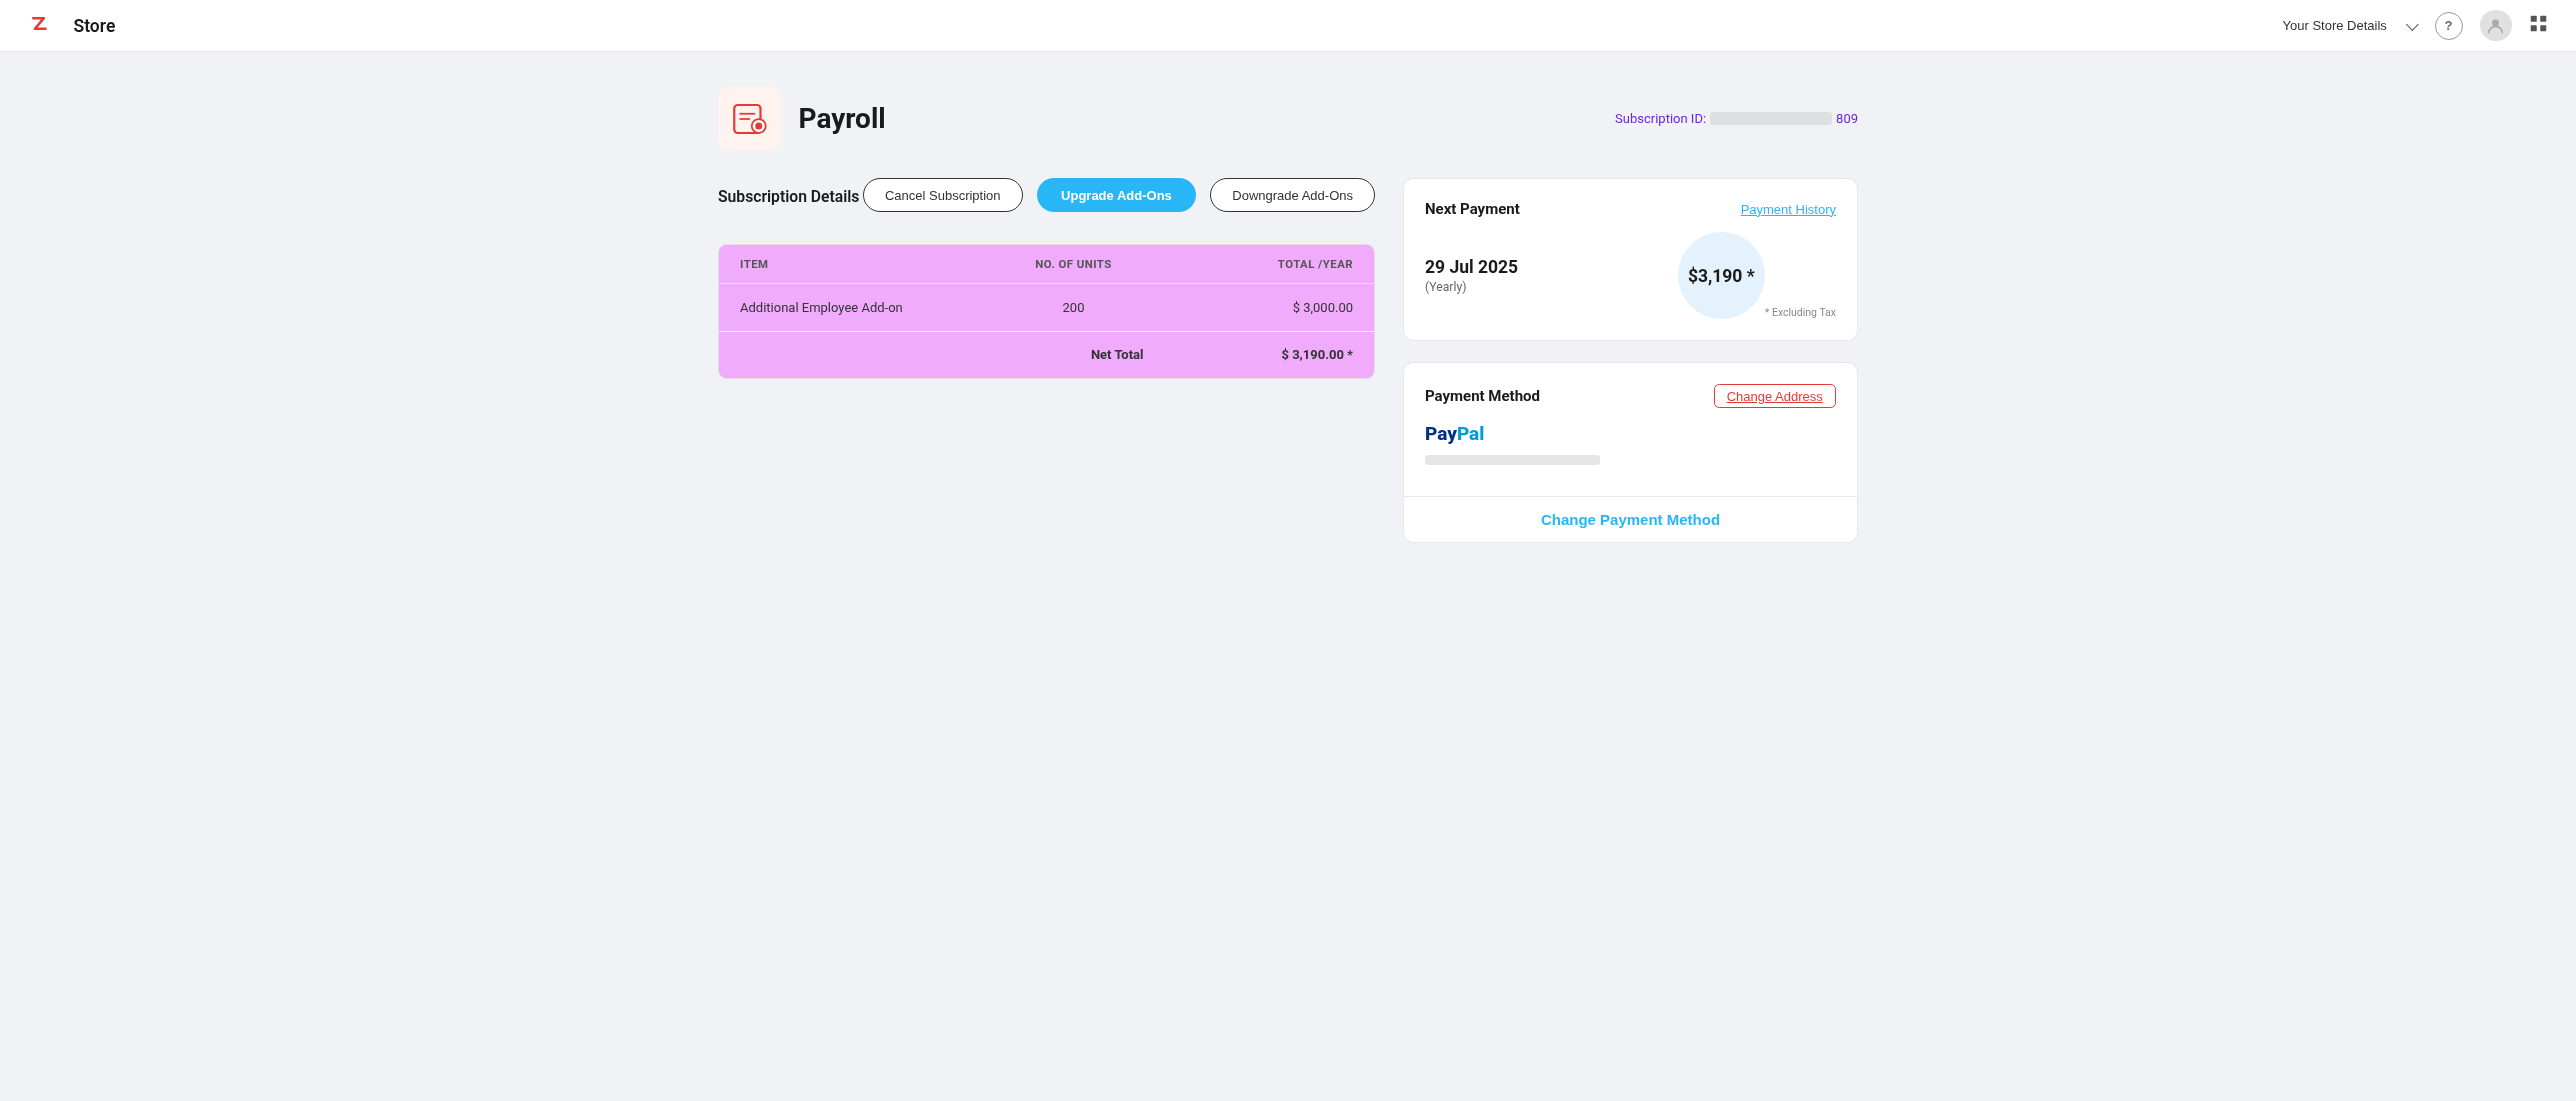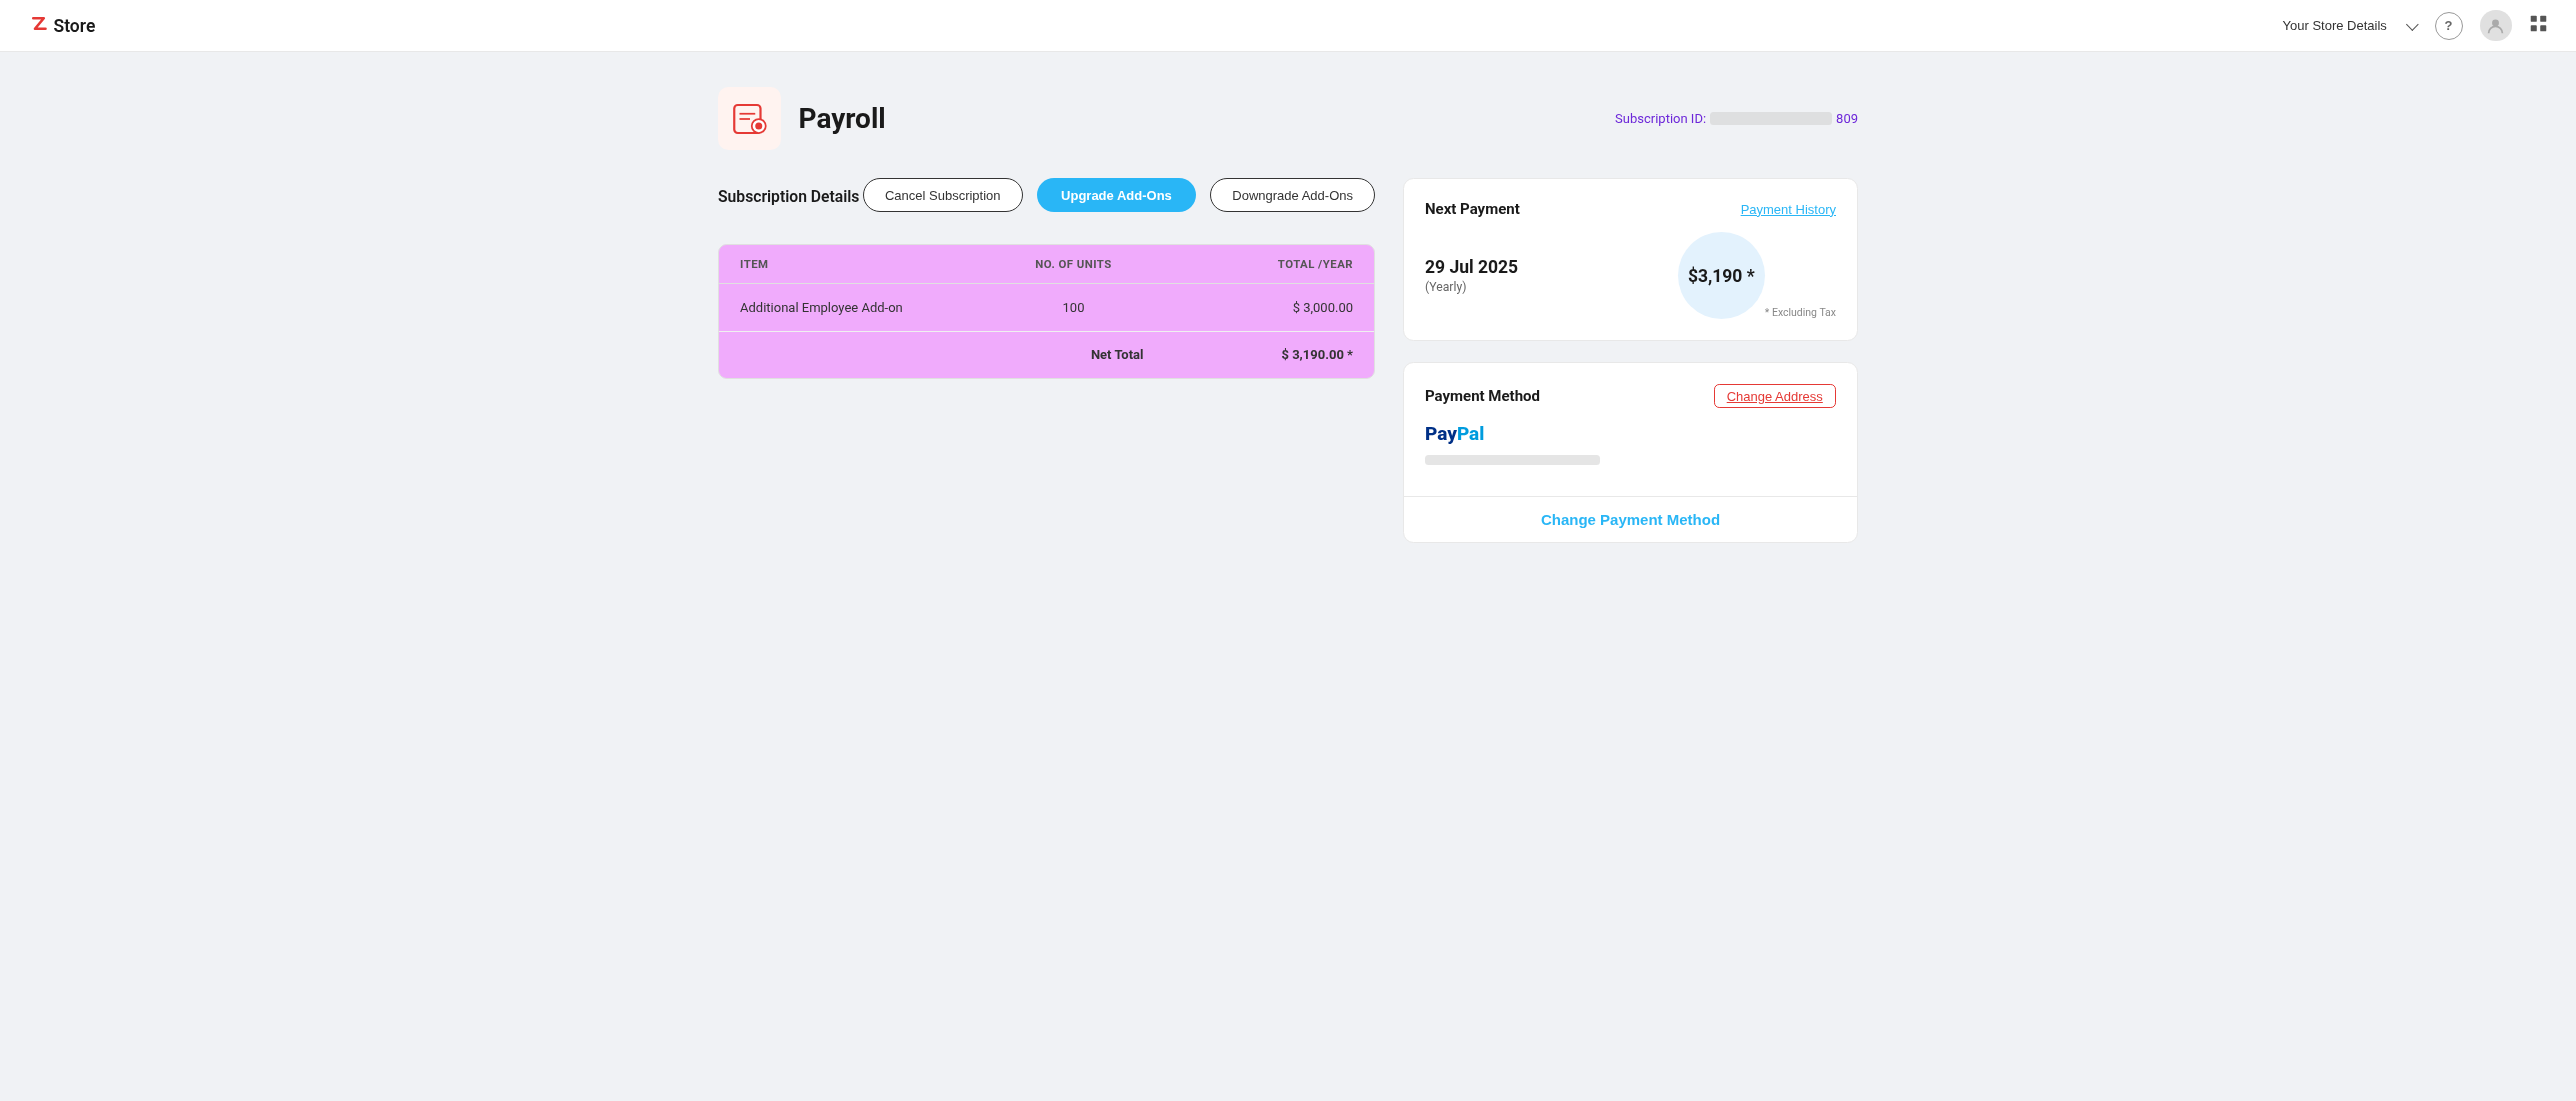--- a/index.html
+++ b/index.html
@@ -15,21 +15,21 @@
       display: flex;
       align-items: center;
       justify-content: space-between;
       padding: 0 28px;
       height: 52px;
       border-bottom: 0.9px solid #e8e8e8;
     }
     .topnav-left {
       display: flex;
       align-items: center;
-      gap: 1px;
+      gap: 21px;
     }
     .topnav-logo {
       width: 24.5px;
       height: 24.5px;
     }
     .topnav-brand {
       font-size: 17.5px;
       font-weight: 600;
       color: #1a1a1a;
     }
@@ -462,21 +462,21 @@
       <div class="subscription-table">
         <div class="table-header">
           <span class="table-header-cell">ITEM</span>
           <span class="table-header-cell" style="text-align:center;">NO. OF UNITS</span>
           <span class="table-header-cell right">TOTAL /YEAR</span>
         </div>
 
 
         <div class="table-row">
           <span class="table-cell">Additional Employee Add-on</span>
-          <span class="table-cell center">100</span>
+          <span class="table-cell center">200</span>
           <span class="table-cell right">$ 3,000.00</span>
         </div>
 
         <div class="net-total-row">
           <span></span>
           <span class="net-total-label">Net Total</span>
           <span class="net-total-value">$ 3,190.00 *</span>
         </div>
       </div>
     </div>

